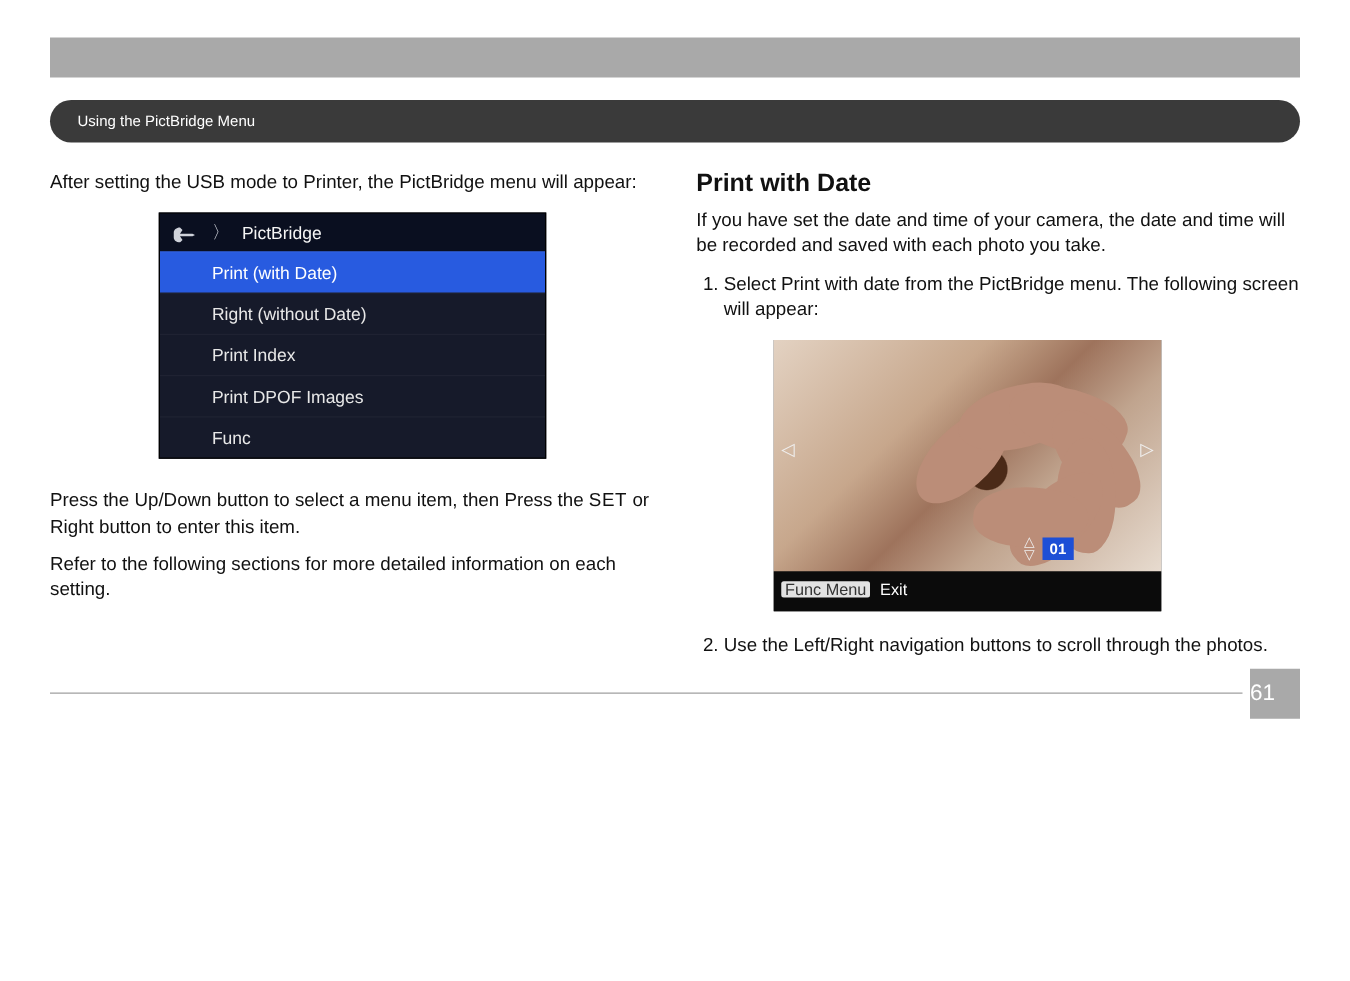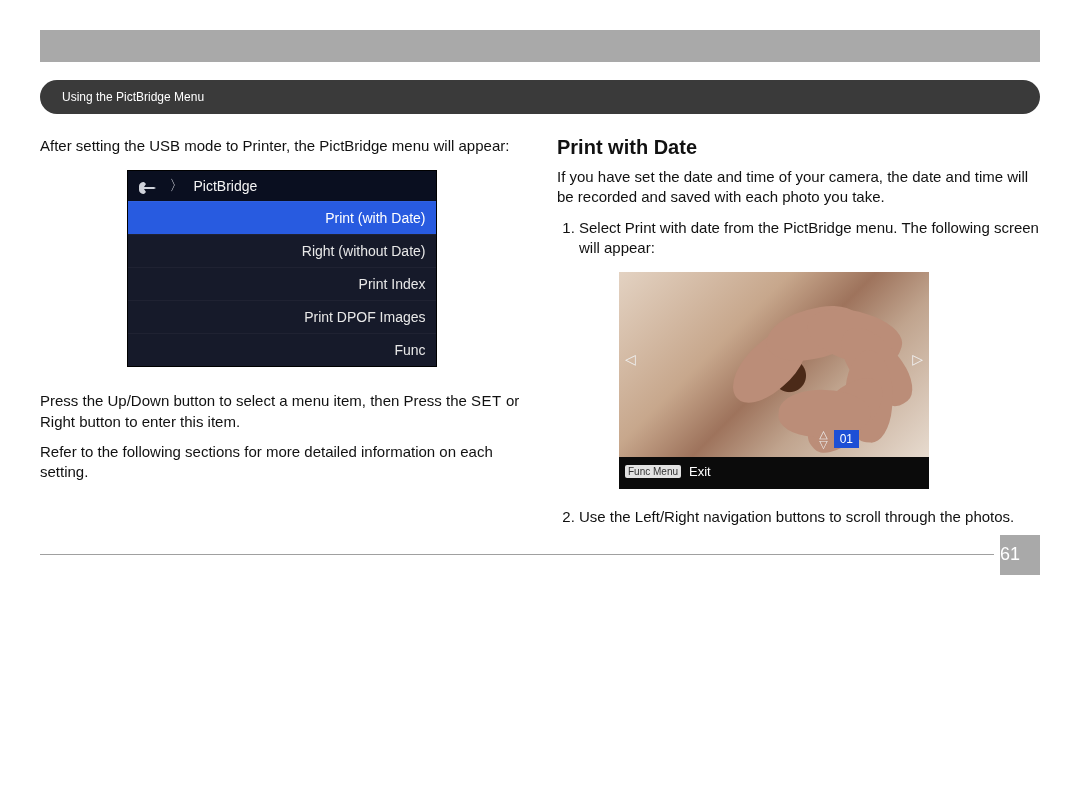--- a/index.html
+++ b/index.html
@@ -48,21 +48,20 @@
     padding: 6px 8px;
     background: #0a0f20;
     color: #f5f5f5;
   }
   .cam-chev { font-size: 14px; color: #cfd2da; }
   .cam-wrench { width: 24px; height: 16px; display:inline-block; }
   .cam-items { }
   .cam-item {
     padding: 8px 10px 8px 42px;
     border-top: 1px solid rgba(255,255,255,.04);
-    text-align: right;
   }
   .cam-item.selected {
     background: #285be0;
     color: #fff;
   }
 
   
   .photo-preview {
     width: 310px;
     margin: 14px 0 18px 40px;
@@ -90,27 +89,27 @@
   .p6{ width:92px;height:48px; left:84px;  top:106px; transform:rotate(140deg);}
   .p7{ width:92px;height:48px; left:70px;  top:66px;  transform:rotate(185deg);}
   .nav-tri { position:absolute; color:#f0f0f0; font-size:14px; top: 78px; }
   .nav-left { left: 6px; }
   .nav-right { right: 6px; }
   .count-box {
     position: absolute; right: 70px; bottom: 8px;
     display: flex; align-items: center; gap: 6px;
   }
   .ud-stack { display:flex; flex-direction:column; line-height:10px; font-size:11px; color:#eee; }
-  .count { background:#1d4fd6; color:#fff; padding:1px 6px; font-weight:400; font-size:12px; }
+  .count { background:#1d4fd6; color:#fff; padding:1px 6px; font-weight:700; font-size:12px; }
   .pv-footer {
     display:flex; align-items:center; gap:8px;
     background:#0b0b0b; padding:6px 6px 8px;
   }
   .fm-chip {
-    background:#e2e2e2; color:#333; font-size:10px; line-height:9px; padding:2px 3px; border-radius:2px;
+    background:#e2e2e2; color:#333; font-size:13px; line-height:9px; padding:2px 3px; border-radius:2px;
   }
 
   
   .footer {
     position: absolute;
     left: 0; right: 0; bottom: -40px;
     display: flex; align-items: center;
   }
   .footer-rule { flex:1; height:1px; background:#a0a0a0; margin-right:6px; }
   .page-num {

